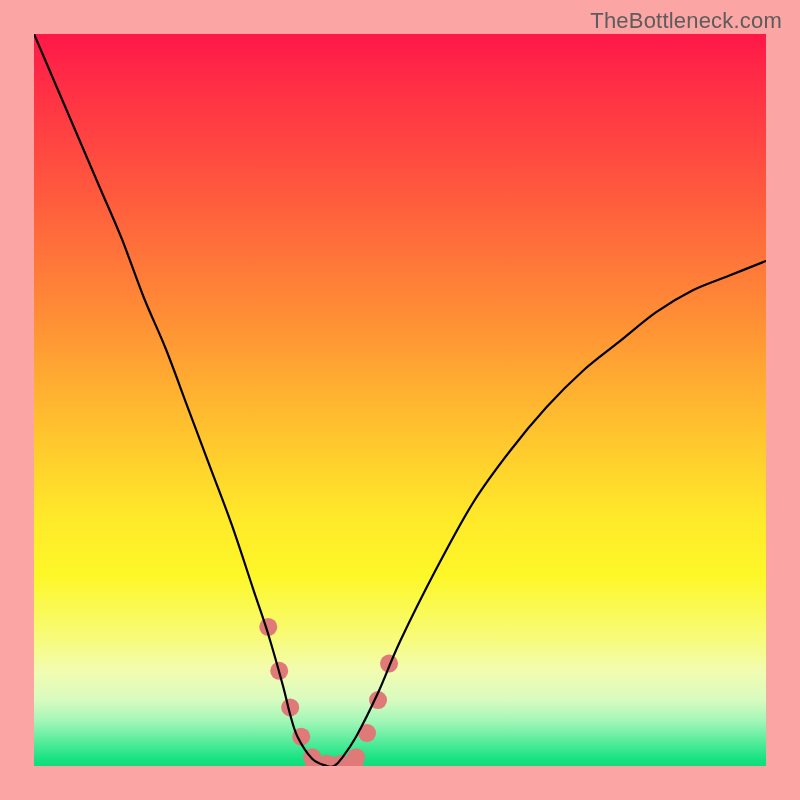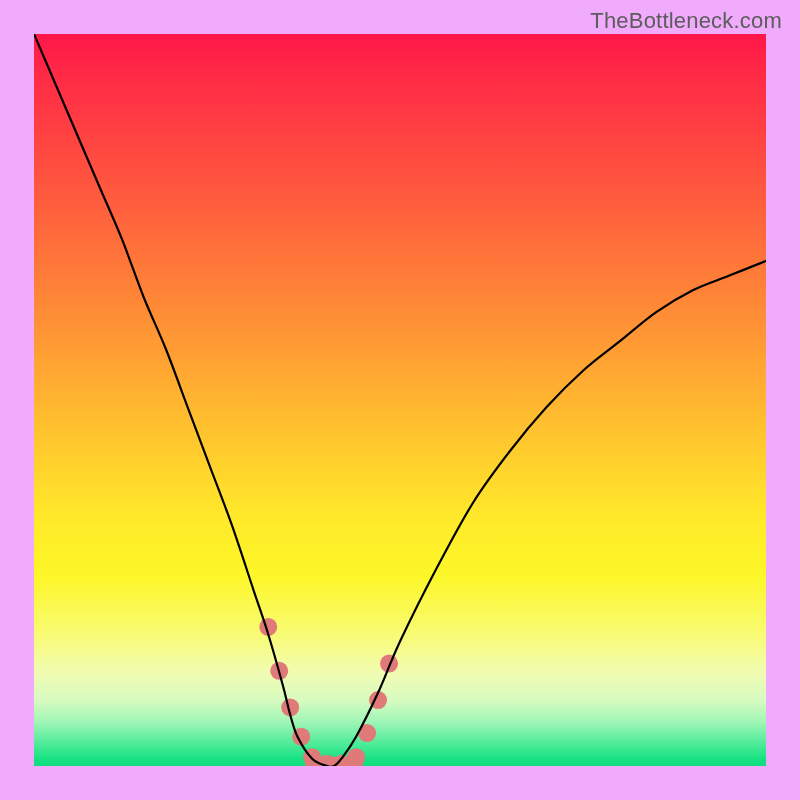--- a/index.html
+++ b/index.html
@@ -10,21 +10,21 @@
     background: #000;
     overflow: hidden;
     font-family: Arial, Helvetica, sans-serif;
   }
   .frame {
     position: absolute;
     top: 0;
     left: 0;
     width: 800px;
     height: 800px;
-    background: #f0abfc;
+    background: #fca5a5;
   }
   .plot-area {
     position: absolute;
     left: 34px;
     top: 34px;
     width: 732px;
     height: 732px;
     overflow: hidden;
   }
   .gradient {

